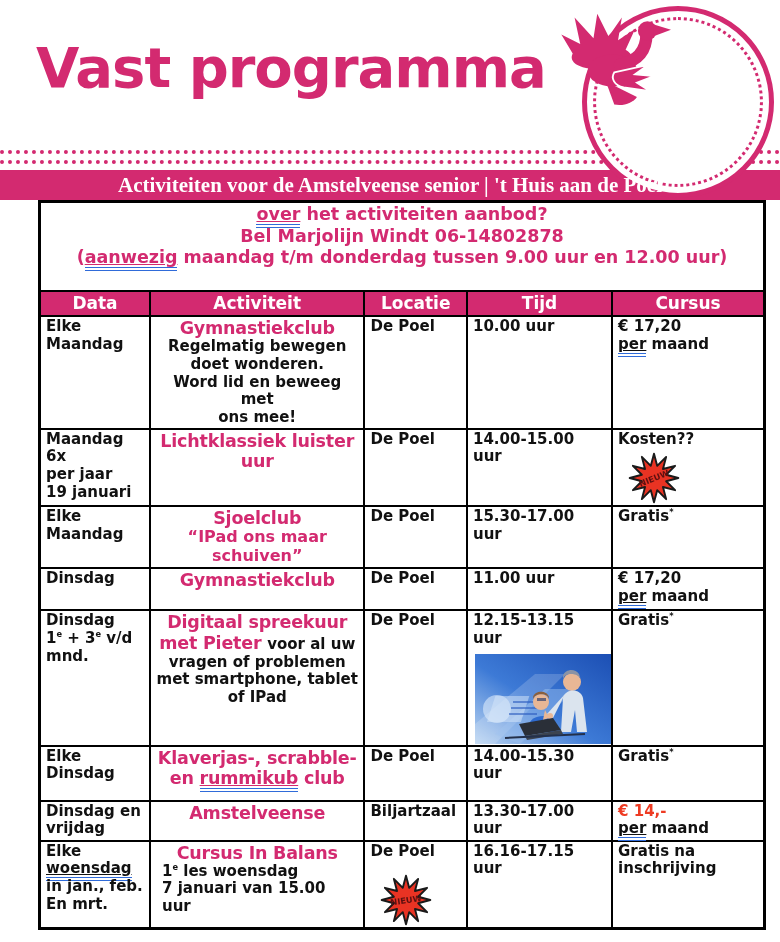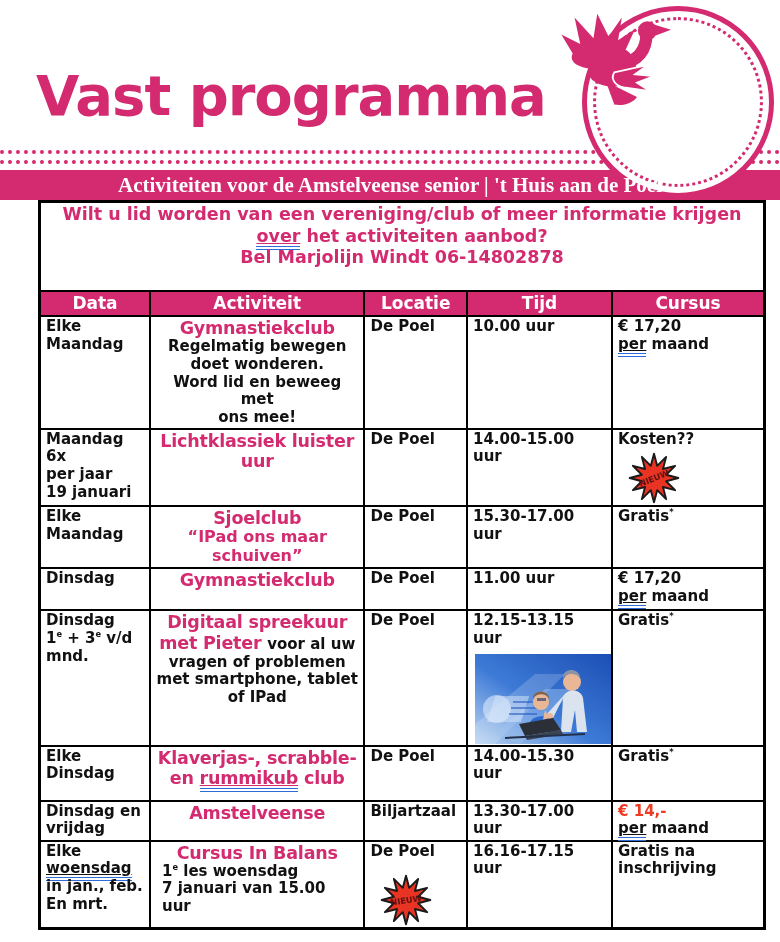--- a/index.html
+++ b/index.html
@@ -12,21 +12,20 @@
   body{
     width:780px;height:942px;background:#ffffff;position:relative;
     font-family:"DejaVu Sans", sans-serif;font-weight:bold;color:#111;
     overflow:hidden;
   }
   
   .page-title{
     position:absolute;left:36px;top:40px;
     font-size:56px;line-height:1;color:var(--pink);letter-spacing:-1px;
     font-weight:bold;
-    margin-top:28px;
   }
   .dotline{position:absolute;left:0;width:780px;height:0;border-top:4px dotted var(--pink);}
   .dot1{top:150px;}
   .dot2{top:160px;}
   .banner{
     position:absolute;left:0;top:170px;width:780px;height:30px;
     background:var(--pink);text-align:center;
   }
   .banner-text{
     position:relative;z-index:6;color:#fff;font-size:21px;line-height:30px;white-space:nowrap;font-family:Liberation Serif, serif;
@@ -105,23 +104,23 @@
       <polygon points="101,15 120,21 101,28"></polygon>
       <path d="M60,66 L96,58 L82,68 L102,70 L84,77 L98,86 L70,82 C60,80 56,72 60,66 Z" stroke="#fff" stroke-width="2"></path>
       <path d="M52,78 L60,100 C70,102 80,98 84,92 L60,80 Z"></path>
     </g>
   </svg>
 </div>
 
 <div class="frame">
 
   <div class="intro">
-    <div>Wilt u lid worden van een vereniging/club of meer informatie krijgen</div>
     <div><span class="u-blue">over</span><span> het activiteiten aanbod?</span></div>
     <div>Bel Marjolijn Windt 06-14802878</div>
+    <div><span>(</span><span class="u-blue">aanwezig</span><span> maandag t/m donderdag tussen 9.00 uur en 12.00 uur)</span></div>
   </div>
 
   <div class="gap"></div>
 
   <table>
     <colgroup>
       <col style="width:15.1%">
         <col style="width:29.7%">
         <col style="width:14.2%">
         <col style="width:20.1%">

